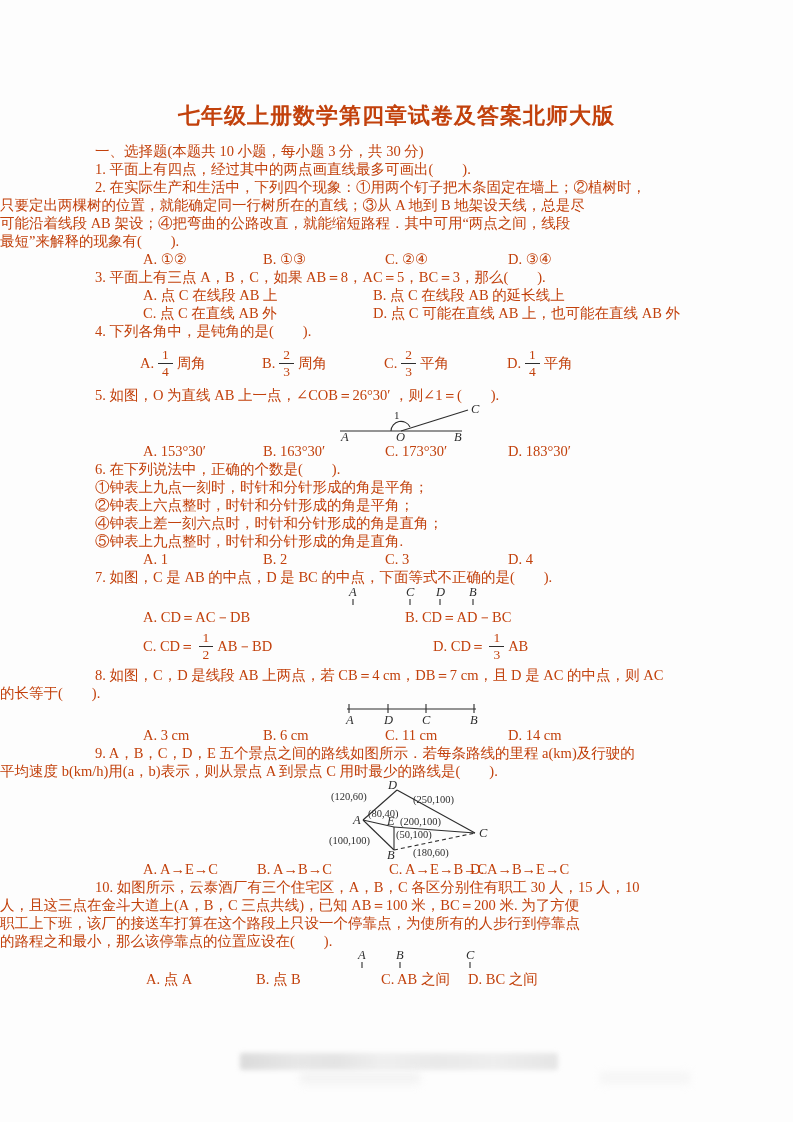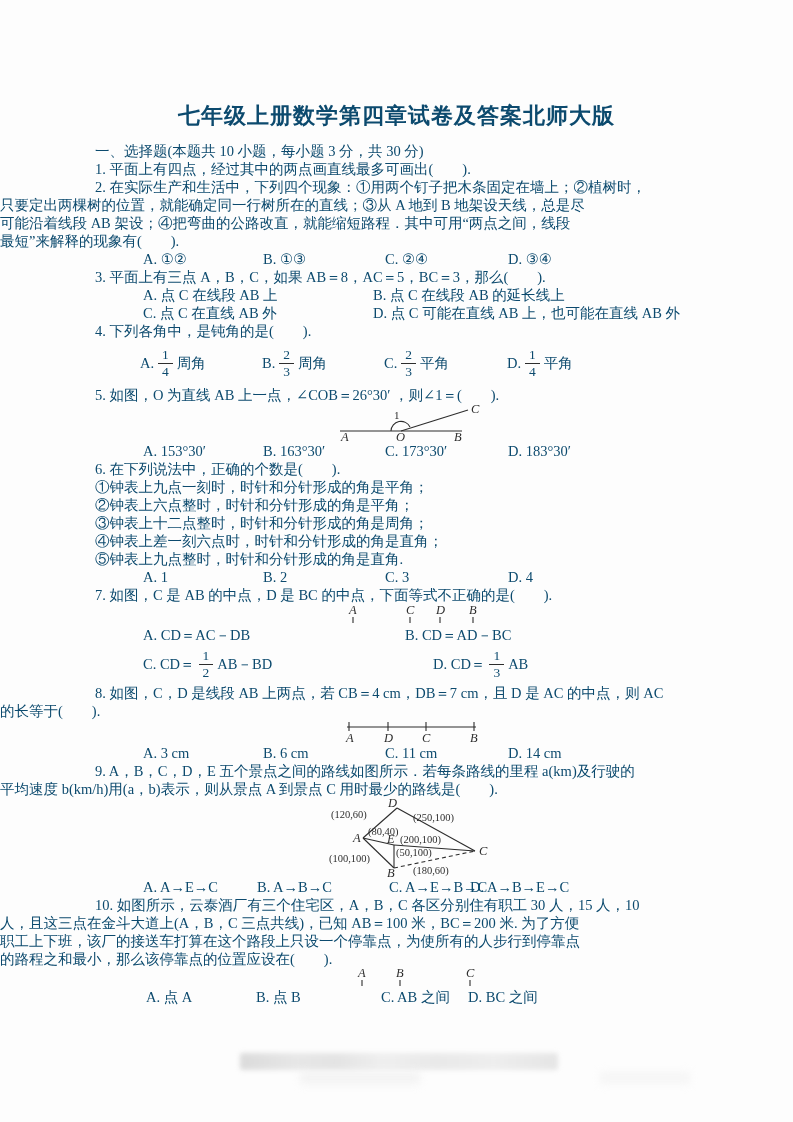--- a/index.html
+++ b/index.html
@@ -1,18 +1,18 @@
 <!DOCTYPE html>
 <html><head>
 <meta charset="utf-8">
 <style>
   html,body{margin:0;padding:0;background:#fcfcfc;}
   .page{
     position:relative;width:793px;height:1122px;background:#fdfdfd;overflow:hidden;
-    font-family:"Liberation Serif","DejaVu Serif",serif;color:#0c4a6e;
+    font-family:"Liberation Serif","DejaVu Serif",serif;color:#c2410c;
   }
   .title{
     margin:0;padding-top:102px;height:28px;line-height:28px;text-align:center;
     font-size:22px;font-weight:700;letter-spacing:1px;margin-bottom:12px;
   }
   .ln{height:18px;line-height:18px;font-size:14.5px;margin-right:60px;white-space:nowrap;}
   .ind{margin-left:95px;}
   .optrow{position:relative;height:18px;line-height:18px;font-size:14.5px;}
   .optrow span{position:absolute;top:0;white-space:nowrap;}
   .oA{left:143px}.oB{left:263px}.oC{left:385px}.oD{left:508px}
@@ -129,21 +129,20 @@
   <div class="optrow">
     <span class="oA">A. 153°30′</span>
     <span class="oB">B. 163°30′</span>
     <span class="oC">C. 173°30′</span>
     <span class="oD">D. 183°30′</span>
   </div>
 
   <div class="ln ind">6. 在下列说法中，正确的个数是(　　).</div>
   <div class="ln ind">①钟表上九点一刻时，时针和分针形成的角是平角；</div>
   <div class="ln ind">②钟表上六点整时，时针和分针形成的角是平角；</div>
-  <div class="ln ind">③钟表上十二点整时，时针和分针形成的角是周角；</div>
   <div class="ln ind">④钟表上差一刻六点时，时针和分针形成的角是直角；</div>
   <div class="ln ind">⑤钟表上九点整时，时针和分针形成的角是直角.</div>
   <div class="optrow">
     <span class="oA">A. 1</span>
     <span class="oB">B. 2</span>
     <span class="oC">C. 3</span>
     <span class="oD">D. 4</span>
   </div>
 
   <div class="ln ind">7. 如图，C 是 AB 的中点，D 是 BC 的中点，下面等式不正确的是(　　).</div>

